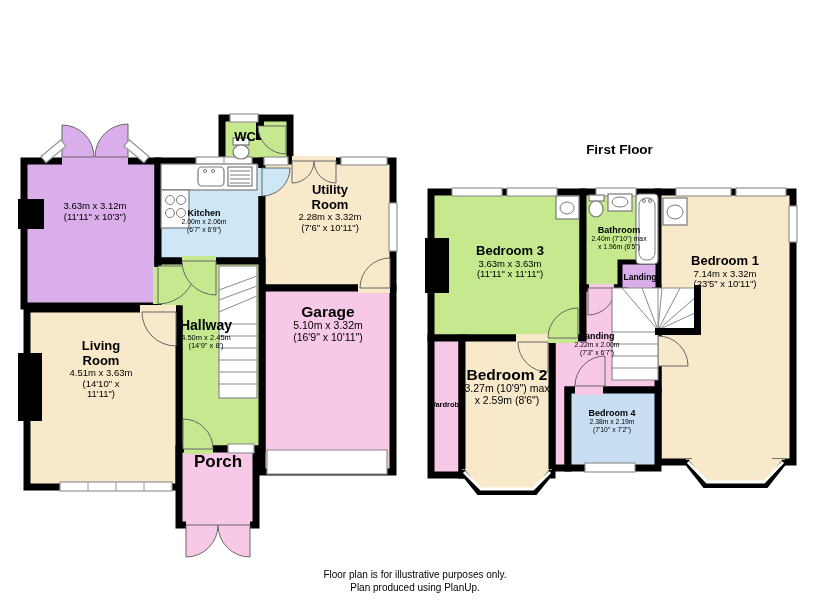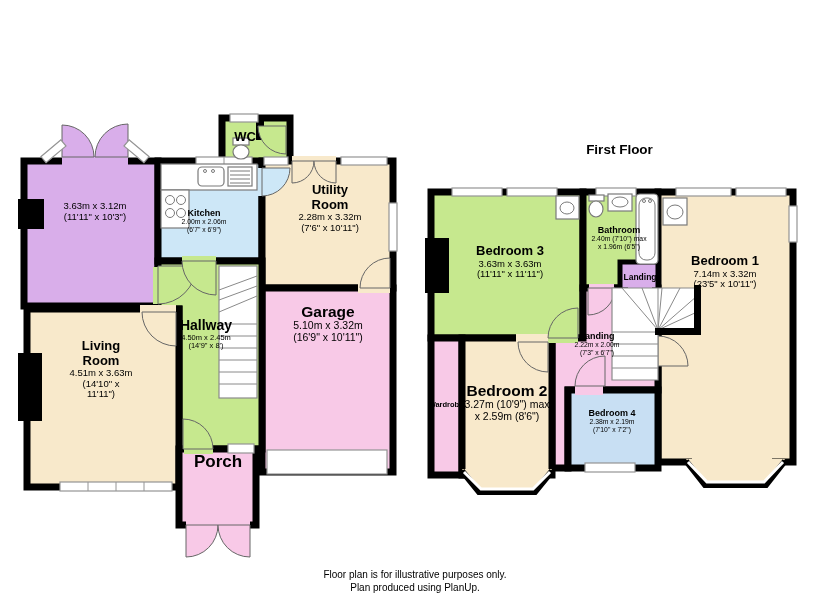--- a/index.html
+++ b/index.html
@@ -244,21 +244,21 @@
 <div class="room-label lg" style="left:725px;top:272px;white-space:nowrap;">
   <span class="name">Bedroom 1</span>
   <span class="dims">7.14m x 3.32m</span>
   <span class="dims">(23'5" x 10'11")</span>
 </div>
 <div class="room-label sm" style="left:597px;top:344px;white-space:nowrap;">
   <span class="name">Landing</span>
   <span class="dims">2.22m x 2.00m</span>
   <span class="dims">(7'3" x 6'7")</span>
 </div>
-<div class="room-label xl" style="left:507px;top:402px;white-space:nowrap;text-align:center;">
+<div class="room-label xl" style="left:507px;top:386px;white-space:nowrap;text-align:center;">
   <span class="name">Bedroom 2</span>
   <span class="dims">3.27m (10'9") max</span>
   <span class="dims">x 2.59m (8'6")</span>
 </div>
 <div class="room-label sm" style="left:612px;top:421px;white-space:nowrap;">
   <span class="name">Bedroom 4</span>
   <span class="dims">2.38m x 2.19m</span>
   <span class="dims">(7'10" x 7'2")</span>
 </div>
 <div class="solo" style="left:446px;top:404px;font-size:7.5px;">Wardrobe</div>

